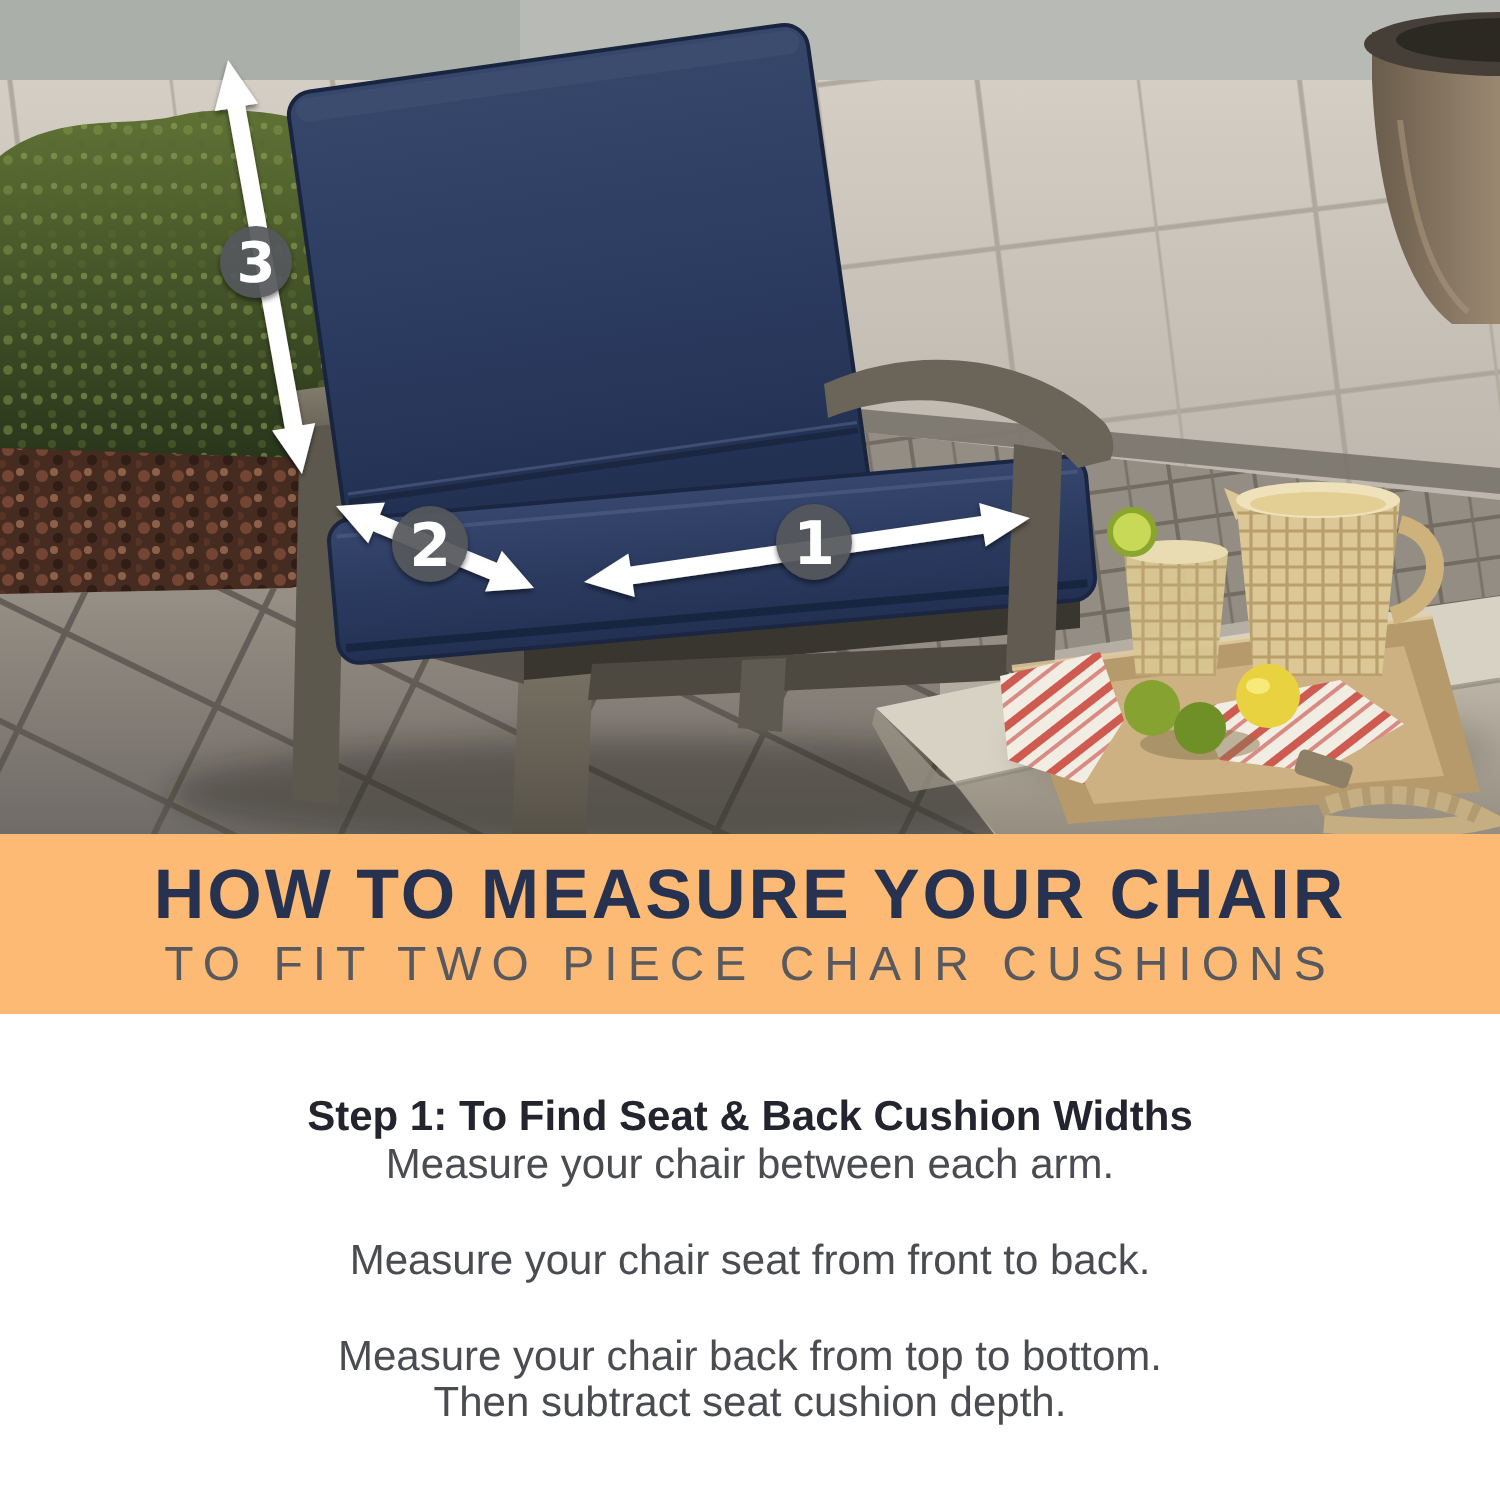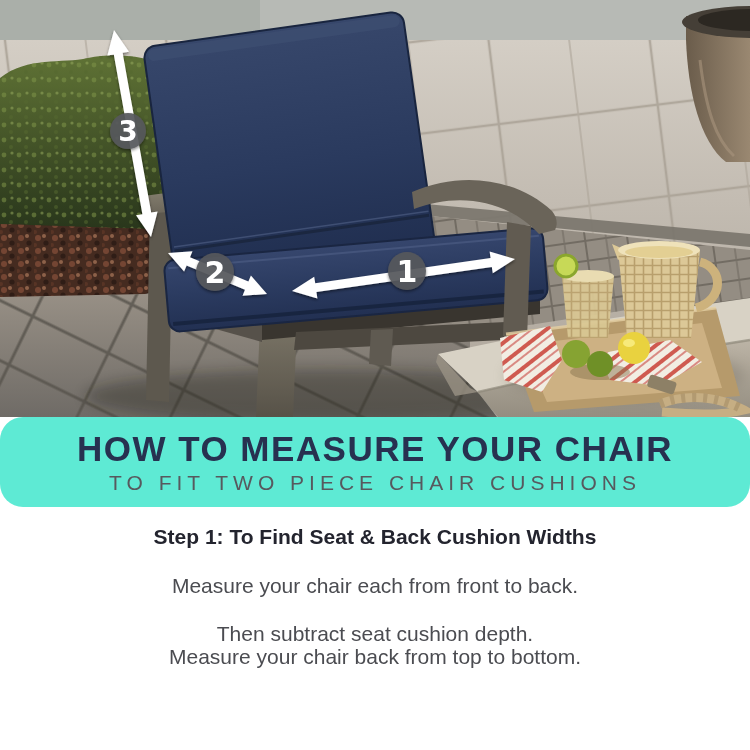--- a/index.html
+++ b/index.html
@@ -3,33 +3,33 @@
 <meta charset="utf-8">
 <style>
   html,body{margin:0;padding:0;background:#ffffff;}
   .frame{
     width:750px;height:750px;margin:0 auto;position:relative;overflow:hidden;
     font-family:"Liberation Sans", sans-serif;background:#ffffff;
   }
   .photo{position:relative;width:750px;height:417px;overflow:hidden;background:#c9c3ba;}
   .photo svg{display:block;}
   .title-band{
-    width:750px;height:90px;background:#5eead4;
-    display:flex;flex-direction:column;align-items:center;justify-content:center;gap:6px;border-radius:23px;
+    width:750px;height:90px;background:#fdba74;
+    display:flex;flex-direction:column;align-items:center;justify-content:center;gap:6px;
   }
   .main-title{
     color:#273150;font-size:35px;font-weight:700;letter-spacing:1.5px;line-height:1;
     text-align:center;white-space:nowrap;
   }
   .sub-title{
-    color:#57595e;font-size:21px;font-weight:400;letter-spacing:5px;line-height:1;
+    color:#57595e;font-size:24px;font-weight:400;letter-spacing:5px;line-height:1;
     text-align:right;white-space:nowrap;
   }
   .steps{
-    width:750px;box-sizing:border-box;padding-top:18px;background:#ffffff;
+    width:750px;box-sizing:border-box;padding-top:40px;background:#ffffff;
     display:flex;flex-direction:column;align-items:center;gap:25px;
   }
   .step{text-align:center;}
   .step-heading{
     color:#23242e;font-size:21px;font-weight:700;line-height:24px;white-space:nowrap;
   }
   .step-body{
     color:#4b4c51;font-size:21px;font-weight:400;line-height:23px;white-space:nowrap;
   }
 </style>
@@ -253,23 +253,24 @@
   </div>
 
   <div class="title-band">
     <div class="main-title">HOW TO MEASURE YOUR CHAIR</div>
     <div class="sub-title">TO FIT TWO PIECE CHAIR CUSHIONS</div>
   </div>
 
   <div class="steps">
     <div class="step">
       <div class="step-heading">Step 1: To Find Seat &amp; Back Cushion Widths</div>
+      <div class="step-body">Measure your chair between each arm.</div>
     </div>
     <div class="step">
-      <div class="step-body">Measure your chair each from front to back.</div>
+      <div class="step-body">Measure your chair seat from front to back.</div>
     </div>
     <div class="step">
+      <div class="step-body">Measure your chair back from top to bottom.</div>
       <div class="step-body">Then subtract seat cushion depth.</div>
-      <div class="step-body">Measure your chair back from top to bottom.</div>
     </div>
   </div>
 
 </div>
 
 </body></html>

